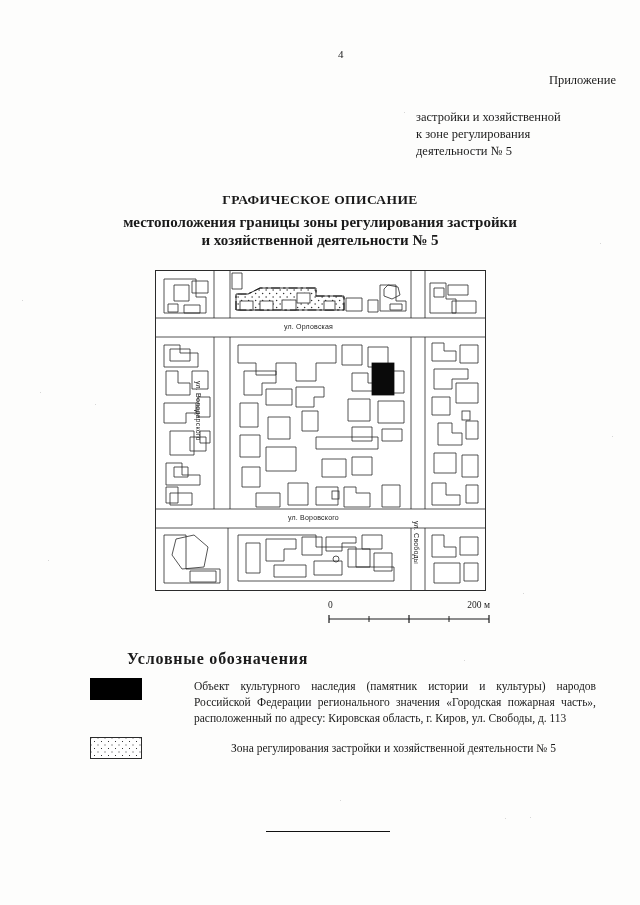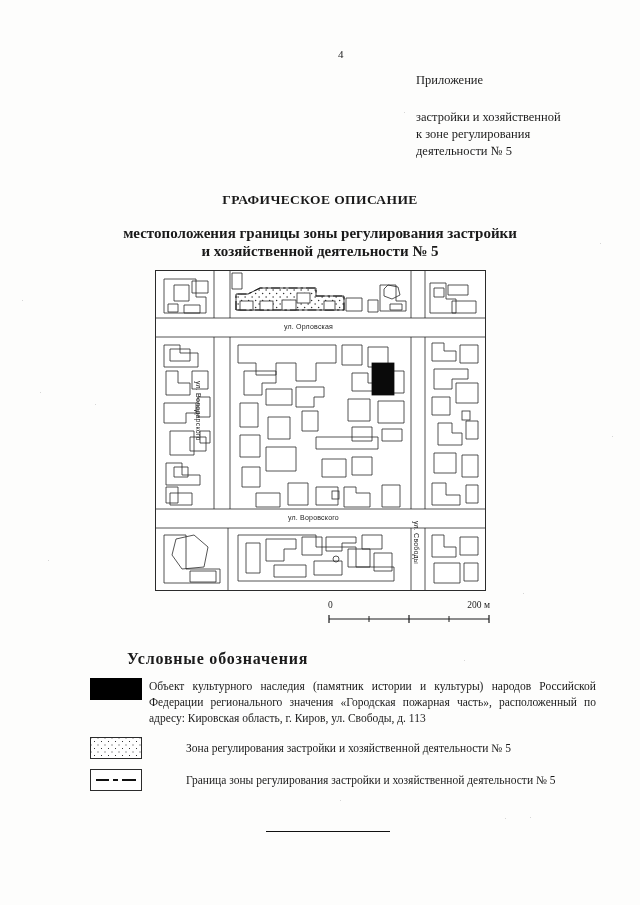--- a/index.html
+++ b/index.html
@@ -36,39 +36,40 @@
     left: 416px;
     top: 72px;
     width: 200px;
     font-size: 12.5px;
     line-height: 17px;
     color: #1d1d1d;
   }
   .appendix .word {
     display: block;
     margin-bottom: 20px;
+    text-align: right;
   }
   .appendix .ref-line {
     display: block;
   }
 
   
   .title-block {
     position: absolute;
     left: 60px;
     top: 192px;
     width: 520px;
     text-align: center;
   }
   .title-main {
     font-size: 13.5px;
     font-weight: bold;
     letter-spacing: 0.4px;
     display: block;
-    margin-bottom: 16px;
+    margin-bottom: 5px;
   }
   .title-sub {
     font-size: 15px;
     font-weight: bold;
     display: block;
     line-height: 18px;
   }
 
   
   .map-frame {
@@ -129,20 +130,21 @@
     left: 127px;
     top: 650px;
     font-size: 16px;
     font-weight: bold;
     letter-spacing: 0.8px;
   }
   .legend-row {
     position: absolute;
     display: flex;
     align-items: flex-start;
+    gap: 45px;
   }
   .legend-row-1 { left: 90px; top: 678px; width: 506px; }
   .legend-row-2 { left: 90px; top: 737px; width: 506px; }
   .legend-row-3 { left: 90px; top: 769px; width: 506px; }
 
   .swatch {
     flex: 0 0 auto;
     width: 52px;
     height: 22px;
     box-sizing: border-box;
@@ -384,30 +386,20 @@
   <div class="legend-row legend-row-1">
     <div class="swatch swatch-black"></div>
     <div class="legend-text">Объект культурного наследия (памятник истории и культуры) народов Российской Федерации регионального значения «Городская пожарная часть», расположенный по адресу: Кировская область, г. Киров, ул. Свободы, д. 113</div>
   </div>
 
   <div class="legend-row legend-row-2">
     <div class="swatch swatch-dotted"></div>
     <div class="legend-text">Зона регулирования застройки и хозяйственной деятельности № 5</div>
   </div>
 
-  <div class="legend-row legend-row-3">
-    <div class="swatch swatch-line">
-      <svg width="50" height="20">
-        <line x1="5" y1="10" x2="18" y2="10" stroke="#111" stroke-width="2"></line>
-        <line x1="22" y1="10" x2="27" y2="10" stroke="#111" stroke-width="2"></line>
-        <line x1="31" y1="10" x2="45" y2="10" stroke="#111" stroke-width="2"></line>
-      </svg>
-    </div>
-    <div class="legend-text">Граница зоны регулирования застройки и хозяйственной деятельности № 5</div>
-  </div>
 
   <div class="footer-rule"></div>
 
   <div class="speckle" style="left:22px;  top:300px;"></div>
   <div class="speckle" style="left:40px;  top:392px;"></div>
   <div class="speckle" style="left:95px;  top:404px;"></div>
   <div class="speckle" style="left:600px; top:243px;"></div>
   <div class="speckle" style="left:551px; top:118px;"></div>
   <div class="speckle" style="left:404px; top:112px;"></div>
   <div class="speckle" style="left:523px; top:593px;"></div>

